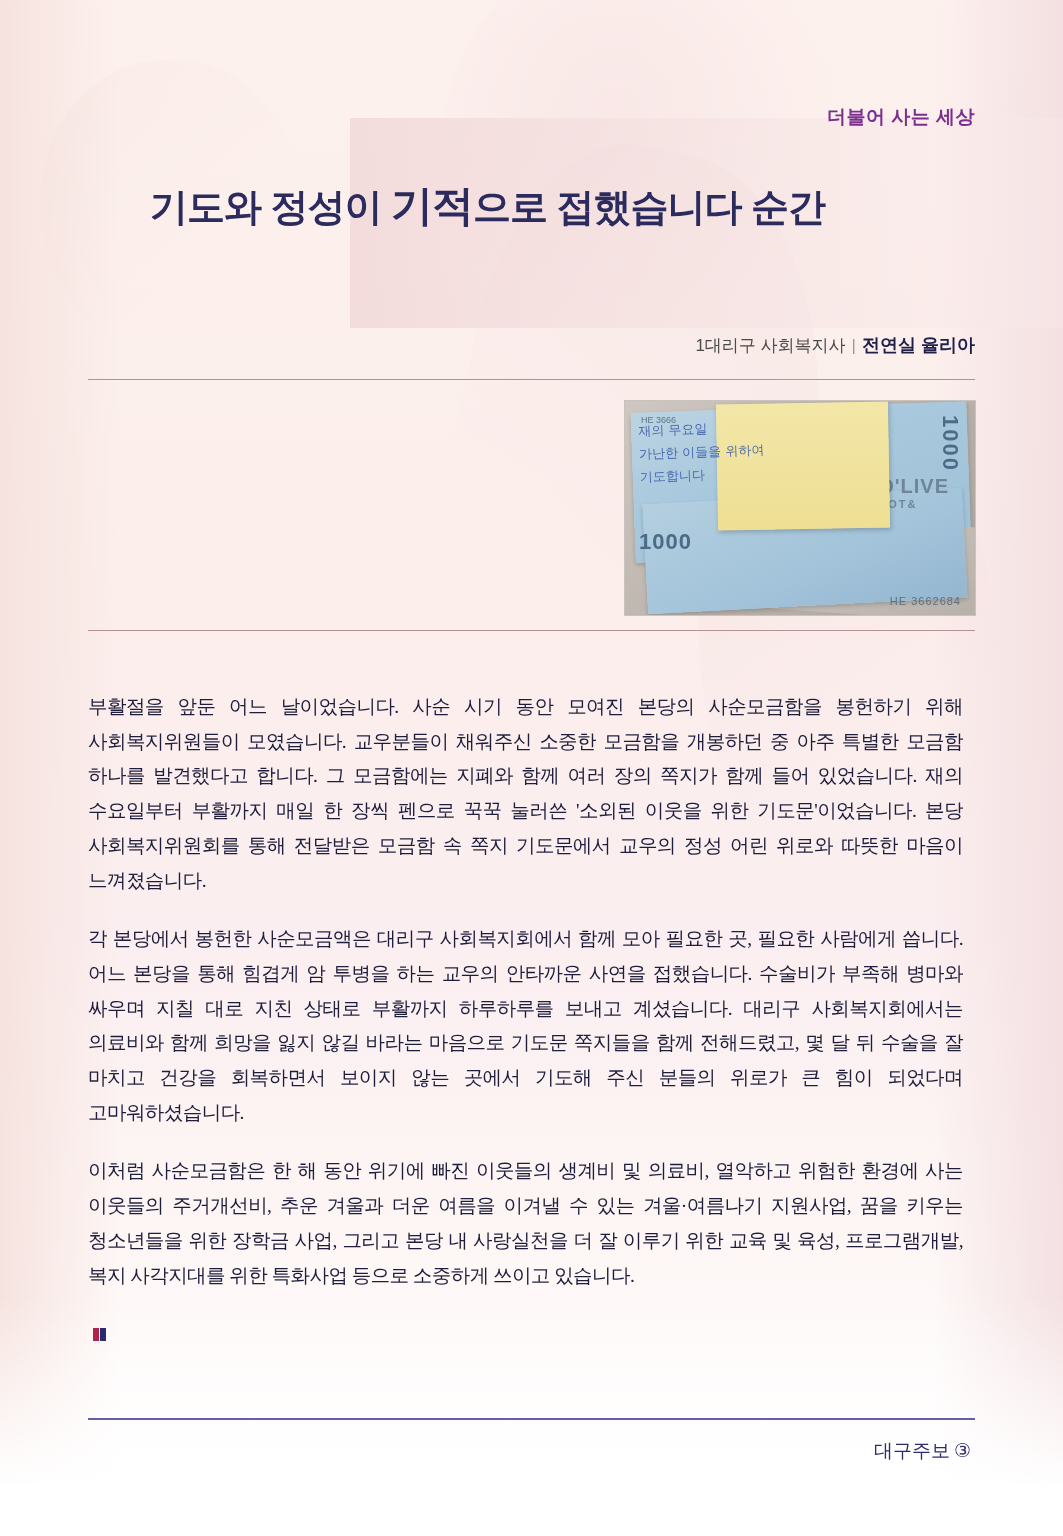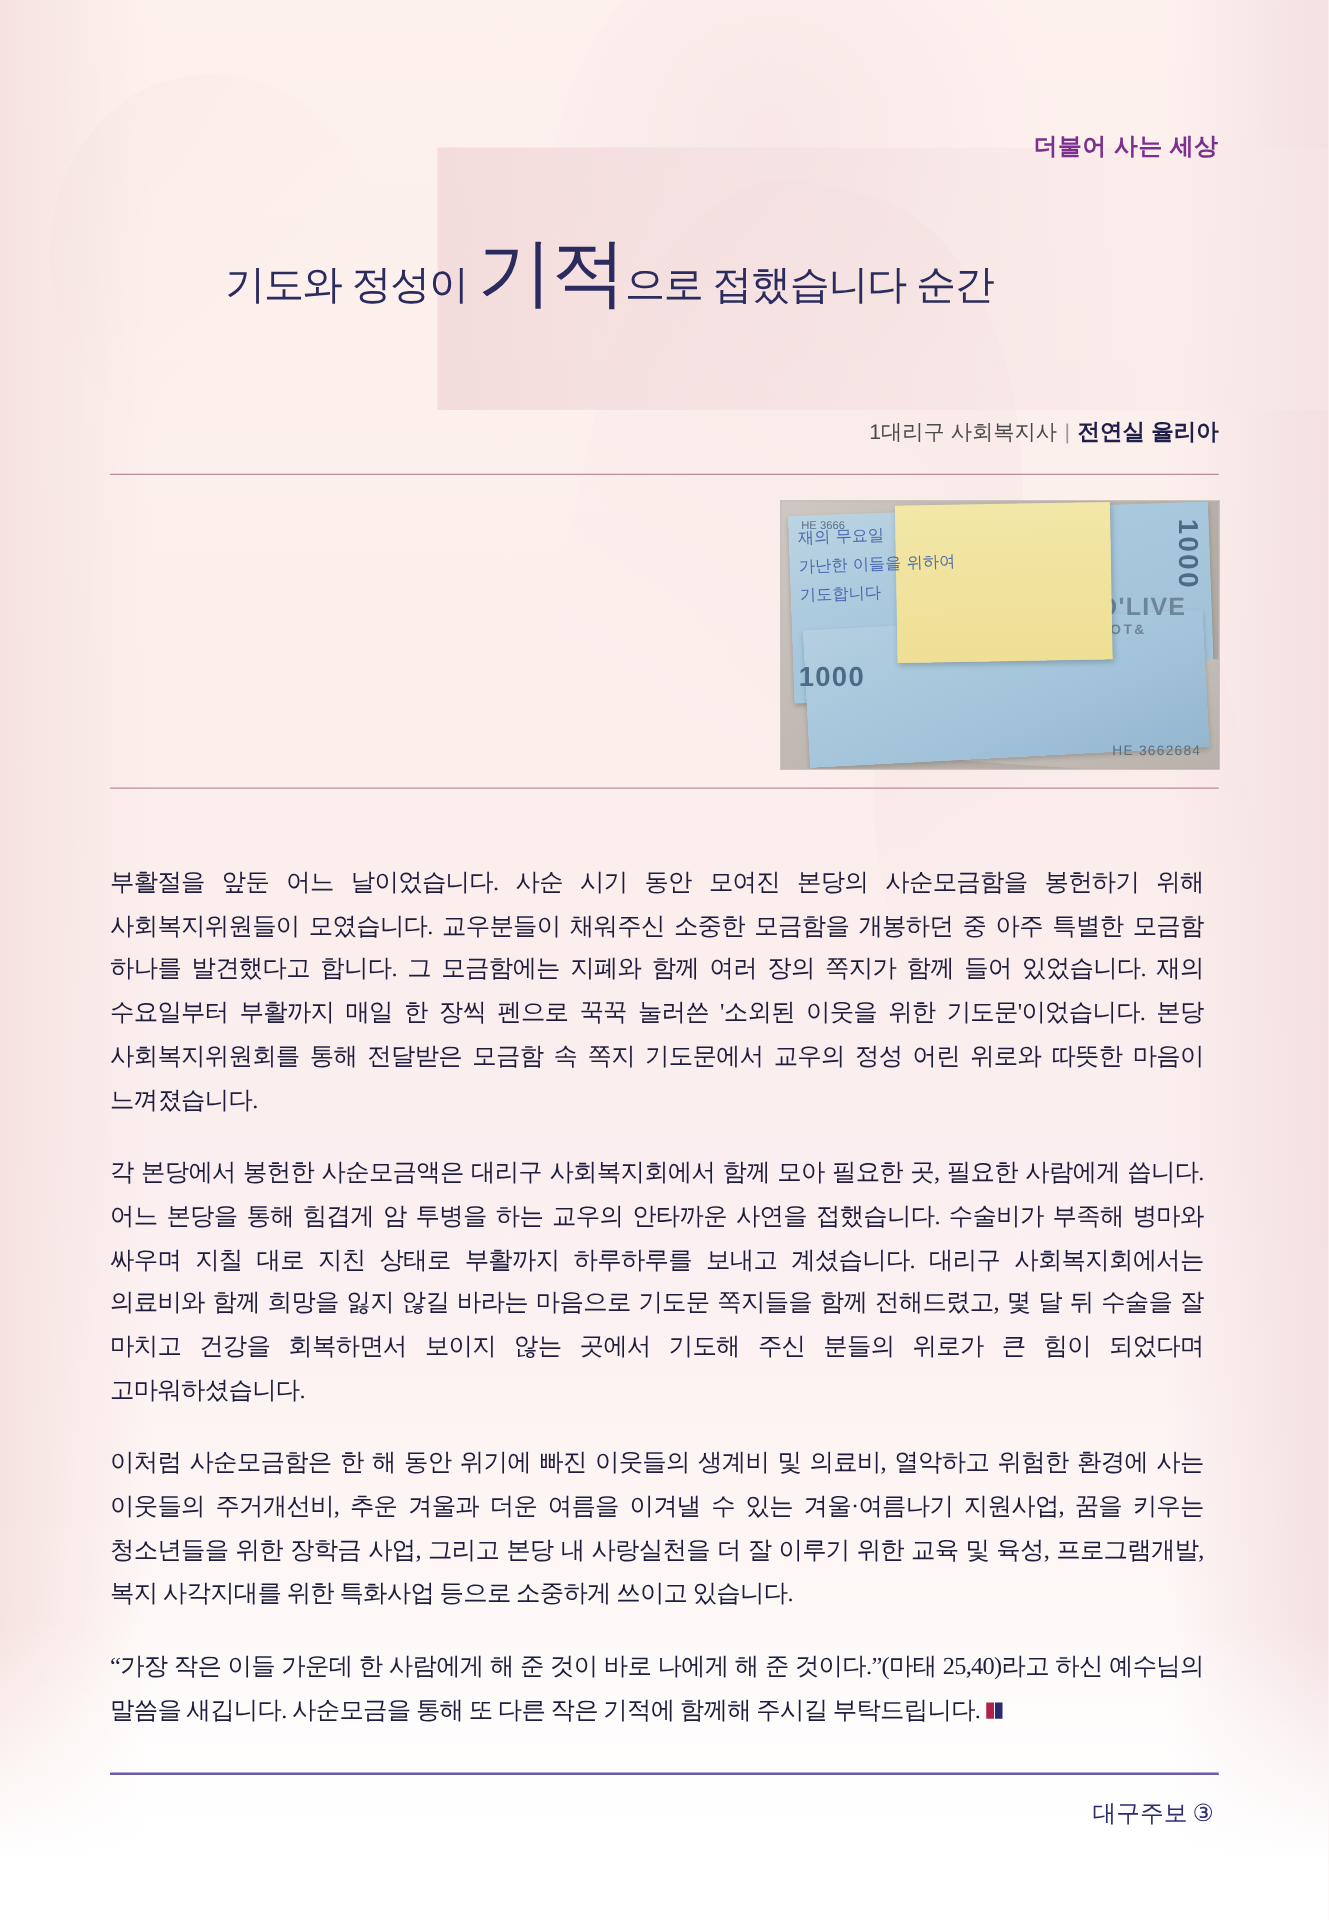--- a/index.html
+++ b/index.html
@@ -96,27 +96,27 @@
   }
   .headline {
     position: absolute;
     left: 0; right: 88px;
     top: 178px;
     text-align: center;
     color: #2b2b5e;
     white-space: nowrap;
   }
   .headline .h-normal {
-    font-size: 32px;
-    font-weight: normal;
+    font-size: 38px;
+    font-weight: bold;
     letter-spacing: -1px;
   }
   .headline .h-big {
-    font-size: 60px;
-    font-weight: normal;
+    font-size: 42px;
+    font-weight: bold;
     letter-spacing: -1px;
   }
   .byline {
     position: absolute;
     right: 88px;
     top: 333px;
     font-size: 17px;
     color: #3a3a3a;
     text-align: right;
   }
@@ -350,21 +350,21 @@
     <div class="denom denom-b">1000</div>
     <div class="serial-b">HE 3662684</div>
   </div>
 
   <div class="rule rule-bottom"></div>
 
   <div class="body">
     <p>부활절을 앞둔 어느 날이었습니다. 사순 시기 동안 모여진 본당의 사순모금함을 봉헌하기 위해 사회복지위원들이 모였습니다. 교우분들이 채워주신 소중한 모금함을 개봉하던 중 아주 특별한 모금함 하나를 발견했다고 합니다. 그 모금함에는 지폐와 함께 여러 장의 쪽지가 함께 들어 있었습니다. 재의 수요일부터 부활까지 매일 한 장씩 펜으로 꾹꾹 눌러쓴 '소외된 이웃을 위한 기도문'이었습니다. 본당 사회복지위원회를 통해 전달받은 모금함 속 쪽지 기도문에서 교우의 정성 어린 위로와 따뜻한 마음이 느껴졌습니다.</p>
     <p>각 본당에서 봉헌한 사순모금액은 대리구 사회복지회에서 함께 모아 필요한 곳, 필요한 사람에게 씁니다. 어느 본당을 통해 힘겹게 암 투병을 하는 교우의 안타까운 사연을 접했습니다. 수술비가 부족해 병마와 싸우며 지칠 대로 지친 상태로 부활까지 하루하루를 보내고 계셨습니다. 대리구 사회복지회에서는 의료비와 함께 희망을 잃지 않길 바라는 마음으로 기도문 쪽지들을 함께 전해드렸고, 몇 달 뒤 수술을 잘 마치고 건강을 회복하면서 보이지 않는 곳에서 기도해 주신 분들의 위로가 큰 힘이 되었다며 고마워하셨습니다.</p>
     <p>이처럼 사순모금함은 한 해 동안 위기에 빠진 이웃들의 생계비 및 의료비, 열악하고 위험한 환경에 사는 이웃들의 주거개선비, 추운 겨울과 더운 여름을 이겨낼 수 있는 겨울·여름나기 지원사업, 꿈을 키우는 청소년들을 위한 장학금 사업, 그리고 본당 내 사랑실천을 더 잘 이루기 위한 교육 및 육성, 프로그램개발, 복지 사각지대를 위한 특화사업 등으로 소중하게 쓰이고 있습니다.</p>
-    <p><span>“가장 작은 이들 가운데 한 사람에게 해 준 것이 바로 나에게 해 준 것이다.”(마태 25,40)라고 하신 예수님의 말씀을 새깁니다. 사순모금을 통해 또 다른 작은 기적에 함께해 주시길 부탁드립니다.</span><span class="endmark"></span></p>
+    <p><span class="endmark"></span></p>
   </div>
 
   <div class="rule rule-footer"></div>
 
   <div class="footer">
     <span>대구주보</span><span class="pg">③</span>
   </div>
 </div>
 
 </body></html>

